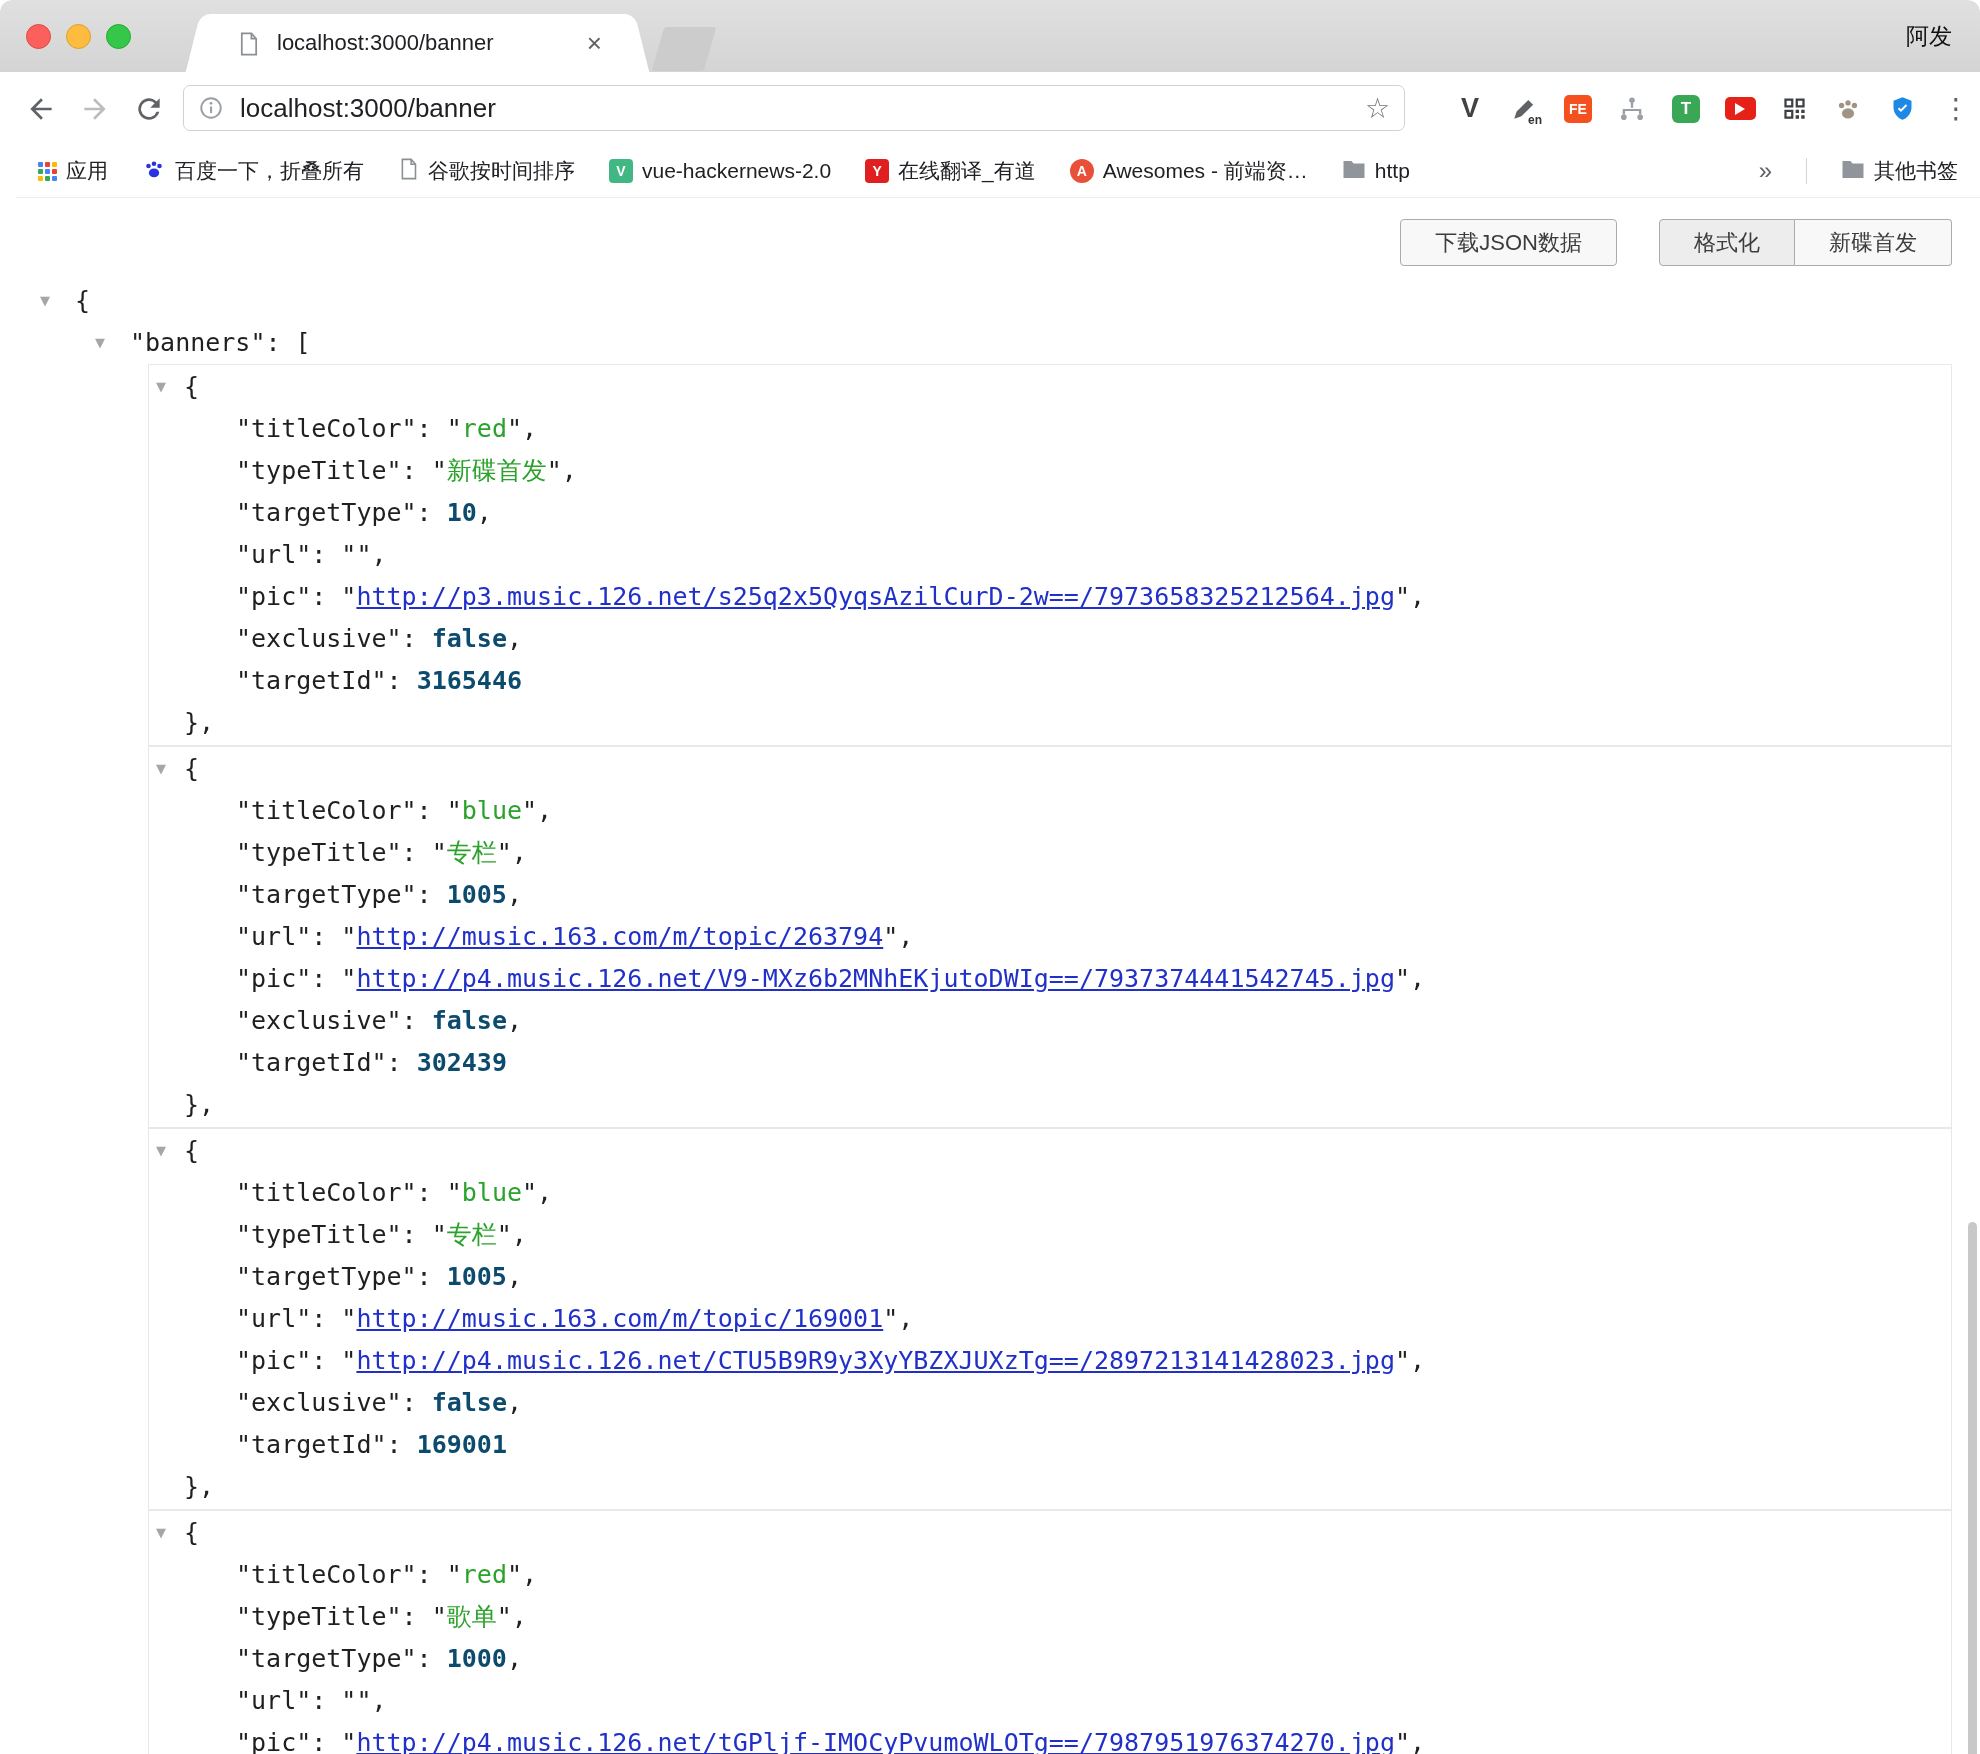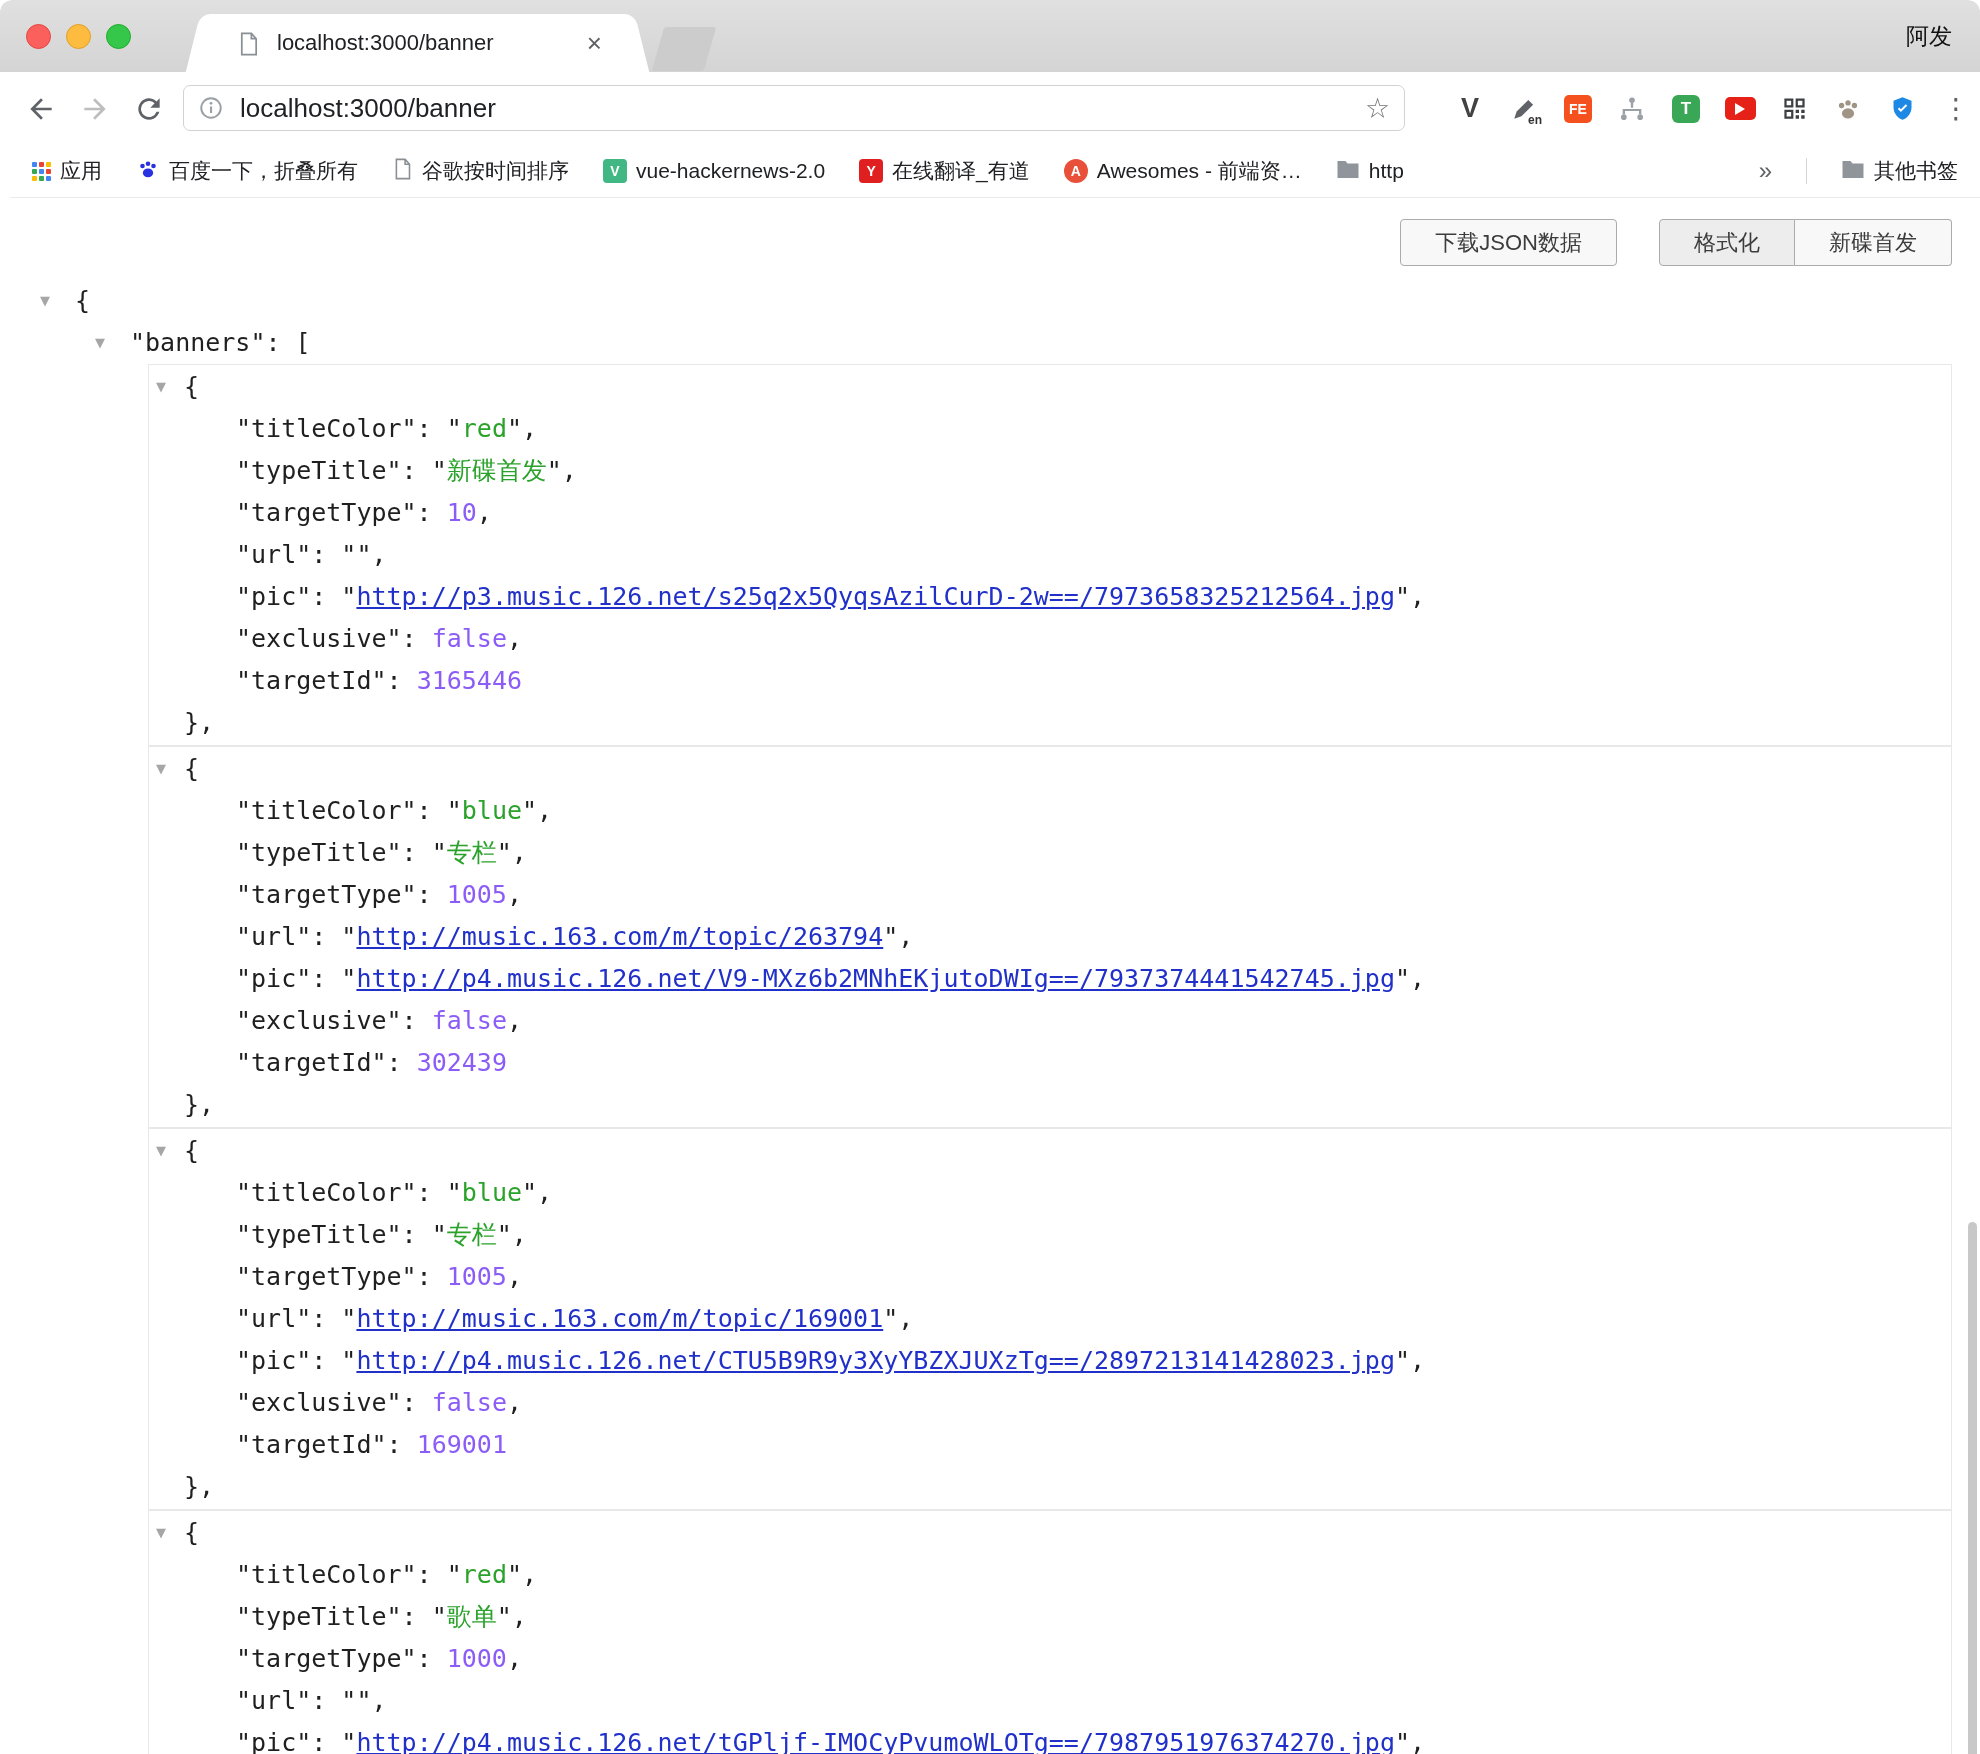--- a/index.html
+++ b/index.html
@@ -39,21 +39,21 @@
   .ext-fe{width:28px;height:28px;background:#f4511e;border-radius:5px;color:#fff;font-size:14px;font-weight:bold;
           display:flex;align-items:center;justify-content:center;}
   .ext-tm{width:28px;height:28px;background:#3aa757;border-radius:6px;color:#fff;font-size:17px;font-weight:bold;
           display:flex;align-items:center;justify-content:center;}
   .ext-yt{width:31px;height:23px;background:#e62117;border-radius:5px;display:flex;align-items:center;justify-content:center;}
   .ext-yt i{width:0;height:0;border-left:10px solid #fff;border-top:6px solid transparent;border-bottom:6px solid transparent;}
   .ext-en{position:absolute;right:-2px;bottom:-2px;font-size:12px;font-weight:bold;color:#333;}
   .menu-dots{font-size:28px;color:#5f6368;cursor:pointer;font-family:"DejaVu Sans",sans-serif;}
 
   
-  .bookmarks{position:absolute;top:145px;left:10px;right:0;height:53px;background:#fff;display:flex;align-items:center;
+  .bookmarks{position:absolute;top:145px;left:16px;right:0;height:53px;background:#fff;display:flex;align-items:center;
              padding:0 22px;gap:34px;border-bottom:1px solid #ececec;box-sizing:border-box;}
   .bm{display:flex;align-items:center;gap:9px;font-size:21px;color:#202124;cursor:pointer;white-space:nowrap;}
   .grid9{display:grid;grid-template-columns:repeat(3,5px);grid-template-rows:repeat(3,5px);gap:2px;}
   .grid9 i{display:block;border-radius:1px;}
   .badge{width:24px;height:24px;border-radius:4px;color:#fff;font-size:14px;font-weight:bold;
          display:flex;align-items:center;justify-content:center;}
   .badge.circle{border-radius:50%;}
   .bm-spacer{flex:1;}
   .bm-chevron{font-size:24px;color:#5f6368;cursor:pointer;}
   .bm-divider{width:1px;height:26px;background:#d6d6d6;}
@@ -69,21 +69,21 @@
 
   
   .json-tree{margin-top:14px;}
   .jline{position:relative;line-height:42px;white-space:pre;font-family:"DejaVu Sans Mono",monospace;
          font-size:25px;color:#1f1f1f;}
   .tri{position:absolute;top:0;line-height:42px;font-size:13px;color:#a6a6a6;cursor:pointer;
        font-family:"DejaVu Sans",sans-serif;}
   .obox{border:1px solid #e8e8e8;margin:0 28px 0 148px;padding:1px 0;}
   .tk{color:#1f1f1f;}
   .str{color:#2ba22b;}
-  .num{color:#8b5cf6;font-weight:normal;}
+  .num{color:#0c4a6e;font-weight:bold;}
   .lnk{color:#2030c8;text-decoration:underline;cursor:pointer;}
 
   .scroll-thumb{position:absolute;right:3px;top:1222px;width:9px;height:540px;background:#c8c8c8;border-radius:5px;cursor:pointer;}
 </style>
 </head>
 <body>
 
 <div class="window">
 
   <div class="tabbar">

